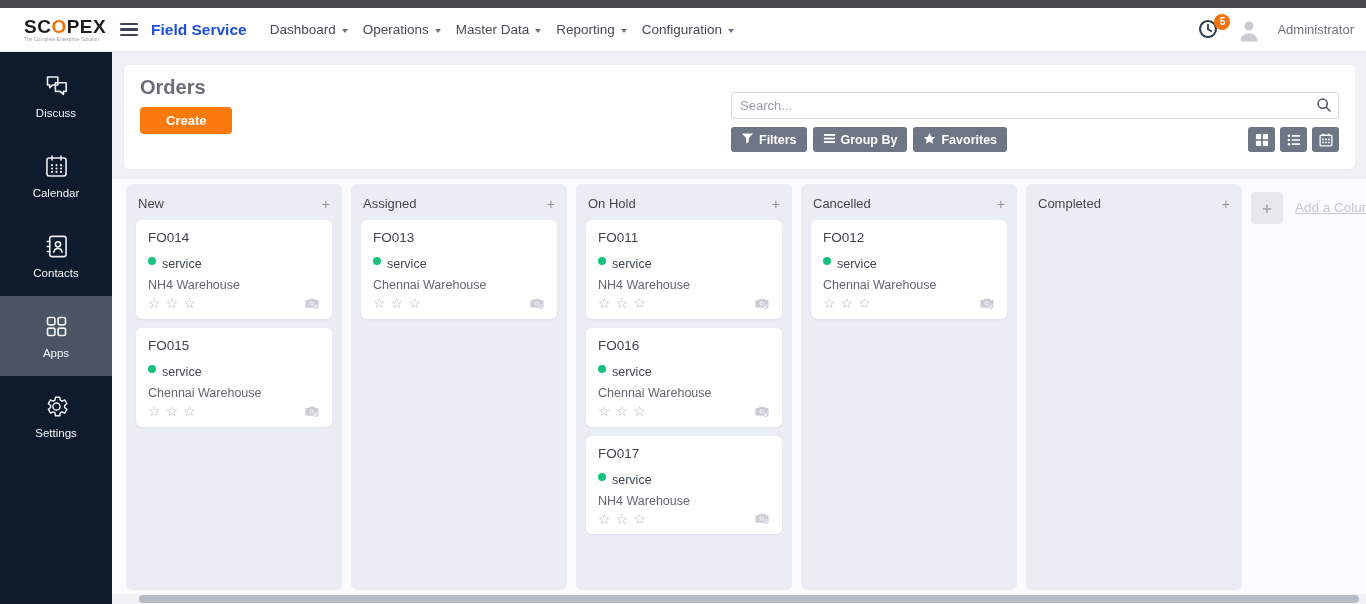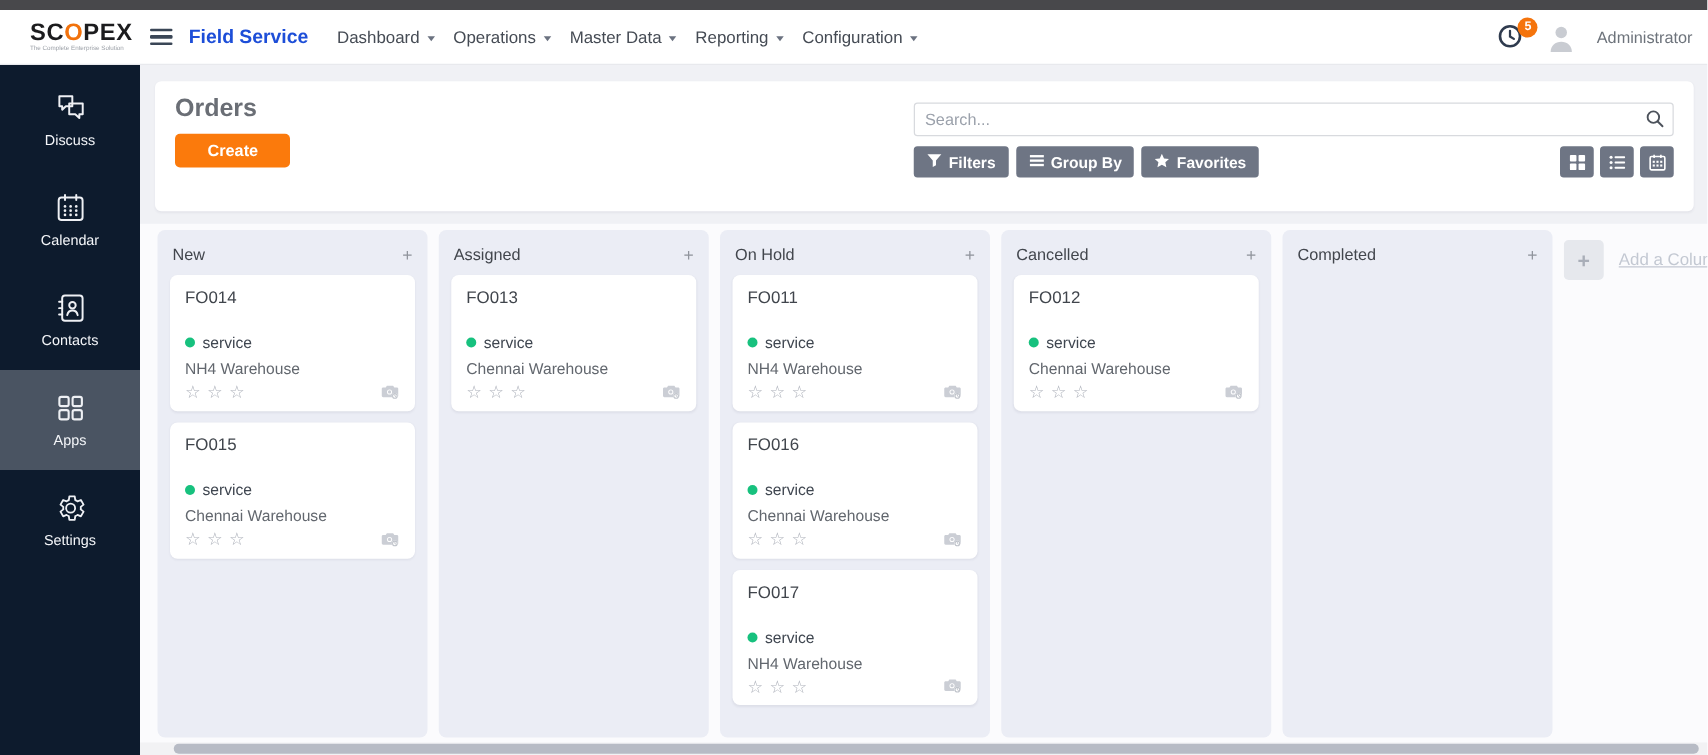--- a/index.html
+++ b/index.html
@@ -39,39 +39,39 @@
 
   
   .main { flex:1; display:flex; flex-direction:column; min-width:0; background:#fbfbfd; }
 
   
   .control-panel { background:#f0f1f5; padding:13px 11px 10px 12px; flex:0 0 auto; }
   .panel-card { background:#fff; border-radius:5px; box-shadow:0 1px 2px rgba(40,40,60,0.06); display:flex; justify-content:space-between; padding:11px 16px 12px 16px; height:104px; }
   .page-title { font-size:20px; font-weight:600; color:#6a6e75; line-height:22px; }
   .create-btn { margin-top:9px; background:#fb7a0c; color:#fff; border:none; border-radius:4px; font-size:13px; font-weight:bold; padding:6px 26px; cursor:pointer; font-family:inherit; }
   .panel-right { width:608px; }
-  .searchbox { position:relative; margin-top:6px;text-decoration:underline; }
+  .searchbox { position:relative; margin-top:16px;text-decoration:underline; }
   .searchbox input { width:100%; height:27px; border:1px solid #d8dade; border-radius:3px; padding:0 28px 0 8px; font-size:13px; color:#3d434c; font-family:inherit; outline:none; }
   .searchbox input::placeholder { color:#9ba1ab; }
   .search-icon { position:absolute; right:7px; top:5px; cursor:pointer; }
   .search-controls { display:flex; justify-content:space-between; margin-top:8px; }
   .filter-btns { display:flex; gap:6px; }
   .fbtn { display:flex; align-items:center; gap:5px; background:#6e7584; color:#fff; border:none; border-radius:3px; font-size:12.5px; font-weight:bold; padding:4px 10px; height:25px; cursor:pointer; font-family:inherit; }
   .view-switcher { display:flex; gap:5px; }
   .vbtn { width:27px; height:25px; background:#6e7584; border:none; border-radius:3px; display:flex; align-items:center; justify-content:center; cursor:pointer; }
 
   
   .kanban { flex:1; display:flex; align-items:stretch; gap:9px; padding:5px 0 4px 14px; min-height:0; overflow:hidden; }
   .kcolumn { width:216px; flex:0 0 auto; background:#ebedf5; border-radius:6px; padding:0 10px; display:flex; flex-direction:column; }
   .kcol-header { display:flex; justify-content:space-between; align-items:center; padding:12px 2px 9px 2px; }
   .kcol-title { font-size:13px; color:#42464d; cursor:pointer; }
   .kcol-plus { font-size:14px; color:#90949c; cursor:pointer; line-height:1; }
   .kcard { background:#fff; border-radius:6px; box-shadow:0 1px 2px rgba(40,40,70,0.07); padding:10px 12px 7px 12px; margin-bottom:9px; cursor:pointer; }
   .kcard-title { font-size:13.5px; font-weight:normal; color:#40454c; }
-  .kcard-tag { display:flex; align-items:center; gap:6px; margin-top:22px; font-size:12.5px; color:#3f4650; }
+  .kcard-tag { display:flex; gap:6px; margin-top:12px; font-size:12.5px; color:#3f4650; }
   .dot { width:8px; height:8px; border-radius:50%; background:#17c17e; display:inline-block; }
   .kcard-wh { margin-top:7px; font-size:12.5px; color:#62676e; }
   .kcard-footer { display:flex; justify-content:space-between; align-items:center; margin-top:3px; }
   .stars { display:flex; gap:5px; }
   .star { font-size:14px; color:#aeb2bb; cursor:pointer; line-height:1.2; }
   .camera { display:flex; }
 
   
   .add-column-zone { flex:1 0 auto; padding-top:8px; display:flex; align-items:flex-start; gap:12px; overflow:hidden; }
   .add-col-btn { width:32px; height:32px; background:#e6e8ed; border:none; border-radius:4px; color:#a9aeb8; font-size:17px; font-weight:bold; cursor:pointer; line-height:1; }

